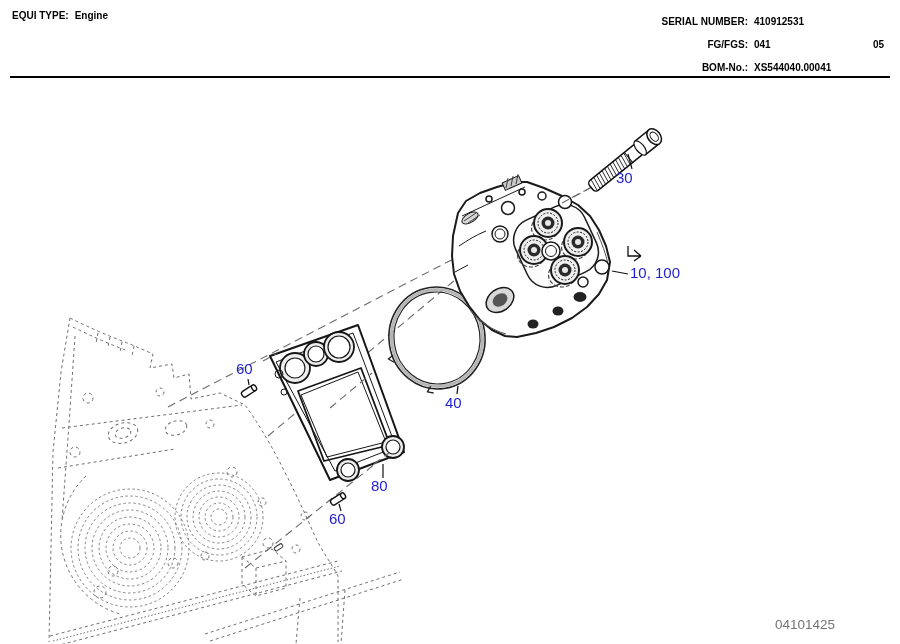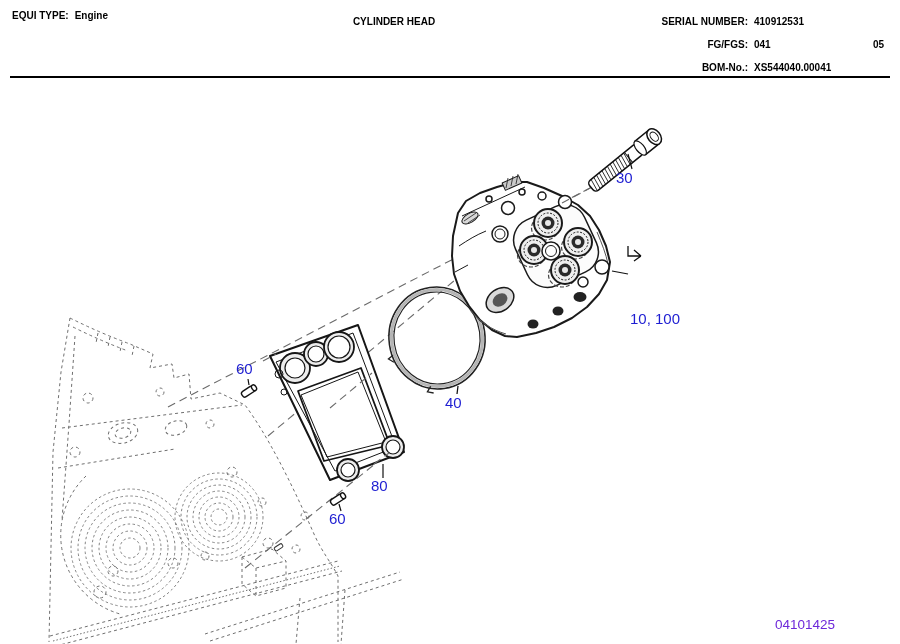--- a/index.html
+++ b/index.html
@@ -14,33 +14,32 @@
   .hrow{display:flex;justify-content:flex-end;height:23px;line-height:23px;align-items:center;}
   .rlbl{text-align:right;white-space:nowrap;}
   .rval{width:130px;margin-left:6px;text-align:left;display:flex;justify-content:space-between;white-space:nowrap;}
   .rule{position:absolute;left:10px;right:10px;top:76px;height:2px;background:#000;}
   .gap{display:inline-block;width:6px;}
   
   .canvas{position:absolute;left:0;top:0;width:900px;height:644px;}
   svg{position:absolute;left:0;top:0;}
   .callout{position:absolute;font-size:15px;font-weight:400;color:var(--accent,#1e1ed2);
            white-space:nowrap;cursor:pointer;line-height:17px;}
-  .dwgnum{position:absolute;left:775px;top:617px;font-size:13.5px;color:#6d28d9;font-weight:400;}
+  .dwgnum{position:absolute;left:775px;top:617px;font-size:13.5px;color:#737373;font-weight:400;}
 </style>
 </head>
 <body>
 
 <div class="stage">
 
   <div class="hdr">
     <div class="hdr-left">
       <span>EQUI TYPE:</span><span class="gap"></span><span>Engine</span>
     </div>
     <div class="hdr-center">
-      <div class="line">CYLINDER HEAD</div>
     </div>
     <div class="hdr-right">
       <div class="hrow">
         <span class="rlbl">SERIAL NUMBER:</span>
         <span class="rval">
             <span>410912531</span>
             <span></span>
           </span>
       </div>
       <div class="hrow">
@@ -260,21 +259,21 @@
       <path d="M612,271 L628,274"></path>
       <path d="M458,386 L457,394"></path>
       <path d="M383,464 L383,478"></path>
       <path d="M248,379 L249,385"></path>
       <path d="M339,504 L341,511"></path>
     </g>
     <path d="M628,246 L628,256 L641,256 M641,256 L634,250 M641,256 L634,261" stroke="#111" stroke-width="1.3" fill="none"></path>
   </svg>
 
   <span class="callout" style="left: 616px; top: 169px;">30</span>
-  <span class="callout" style="left: 630px; top: 264px; margin-top: 46px;">10, 100</span>
+  <span class="callout" style="left: 630px; top: 264px;">10, 100</span>
   <span class="callout" style="left: 445px; top: 394px;">40</span>
   <span class="callout" style="left: 371px; top: 477px;">80</span>
   <span class="callout" style="left: 236px; top: 360px;">60</span>
   <span class="callout" style="left: 329px; top: 510px;">60</span>
 
   <span class="dwgnum">04101425</span>
   </div>
 </div>
 
 </body></html>

